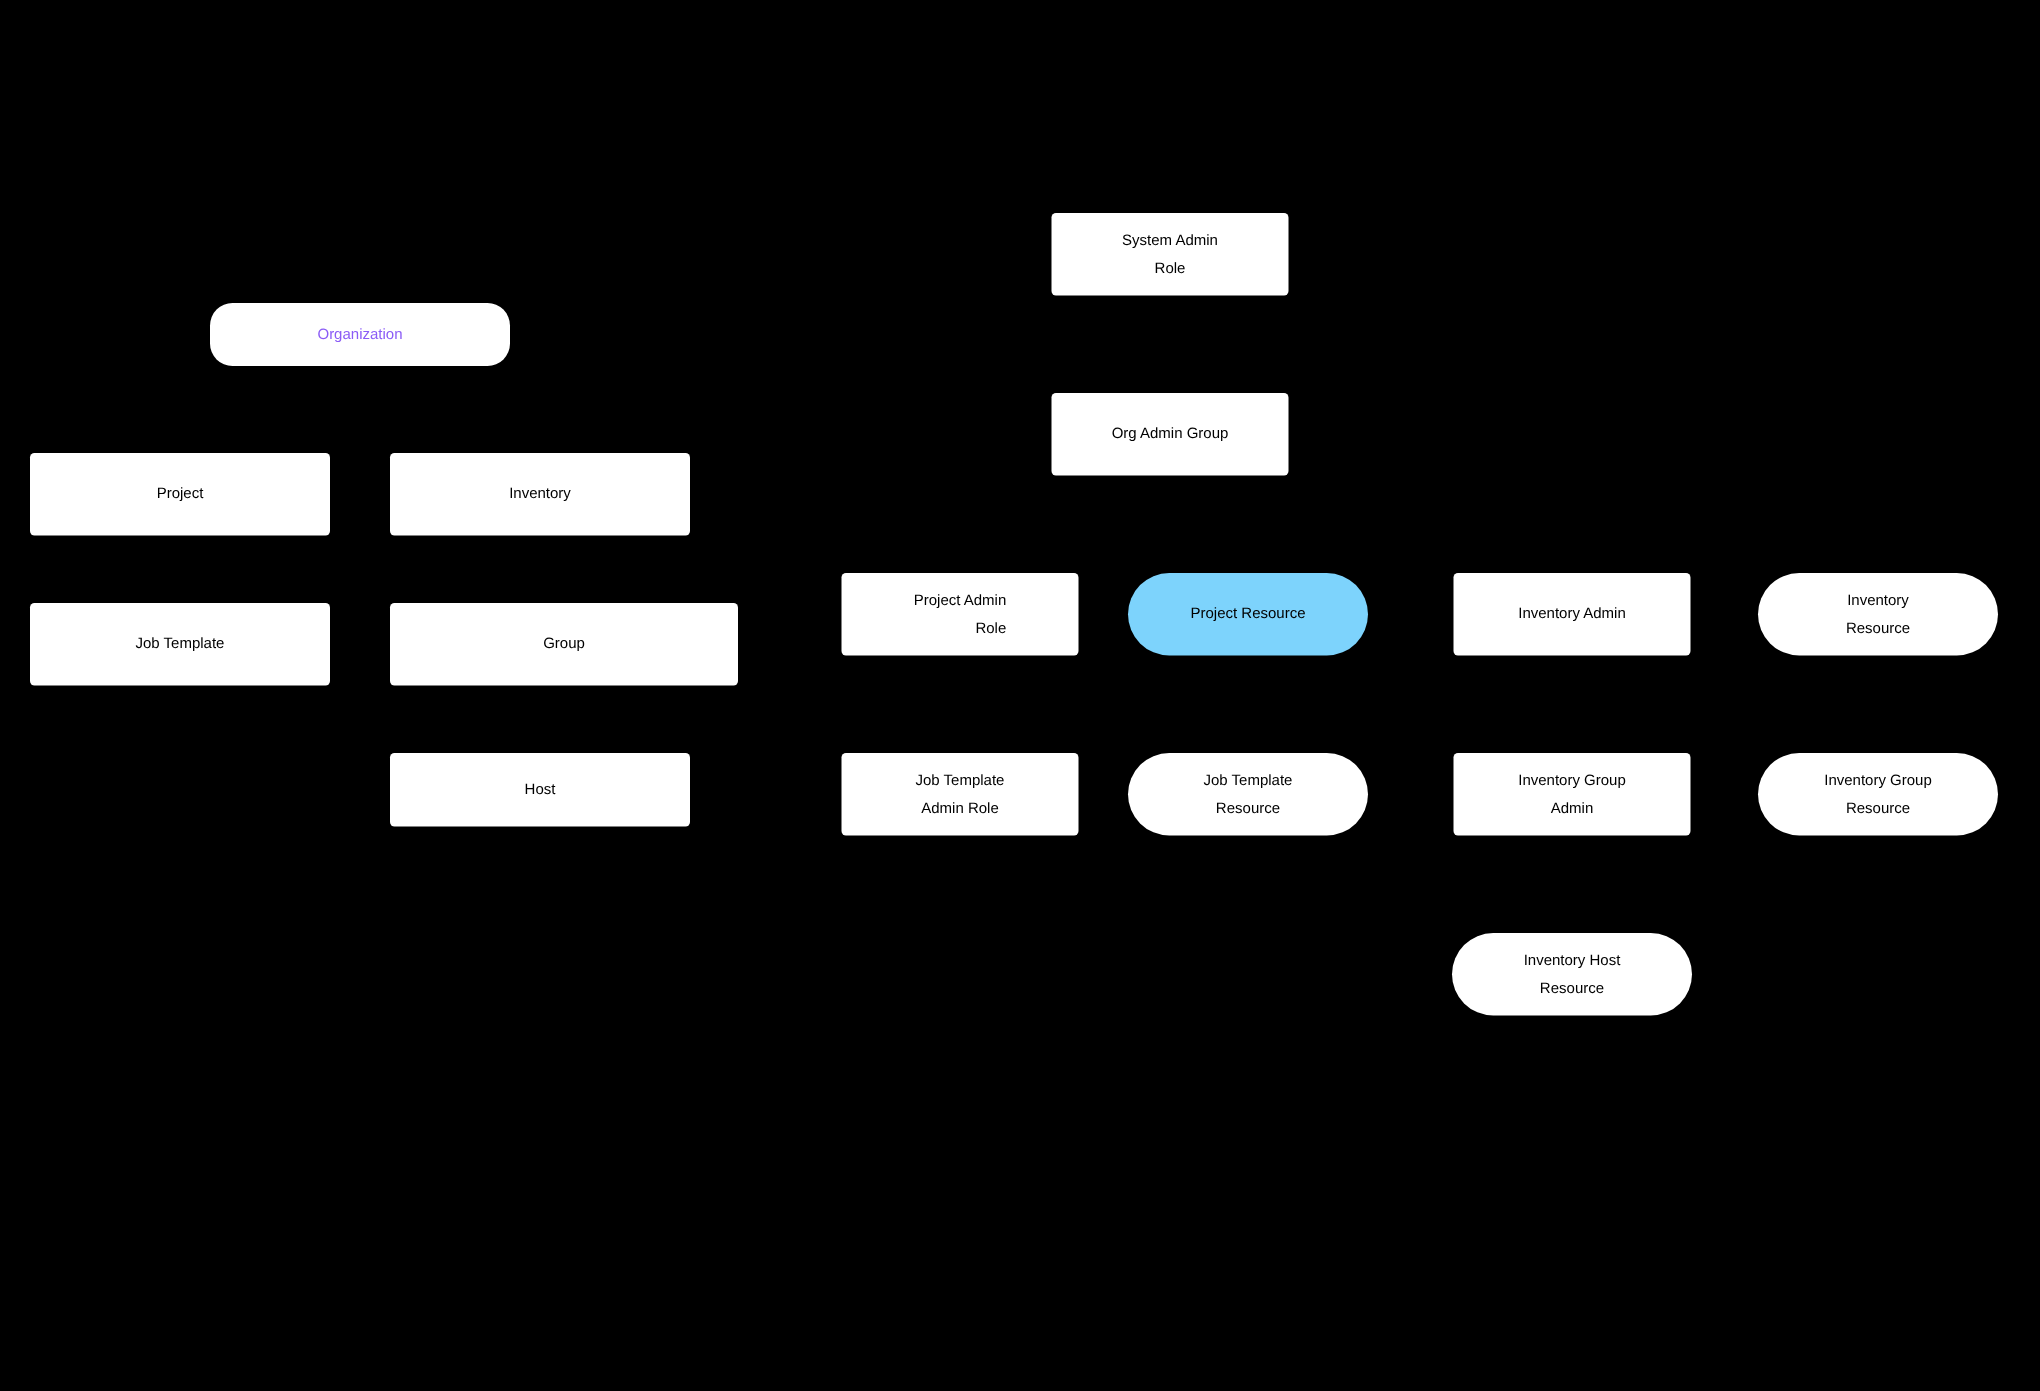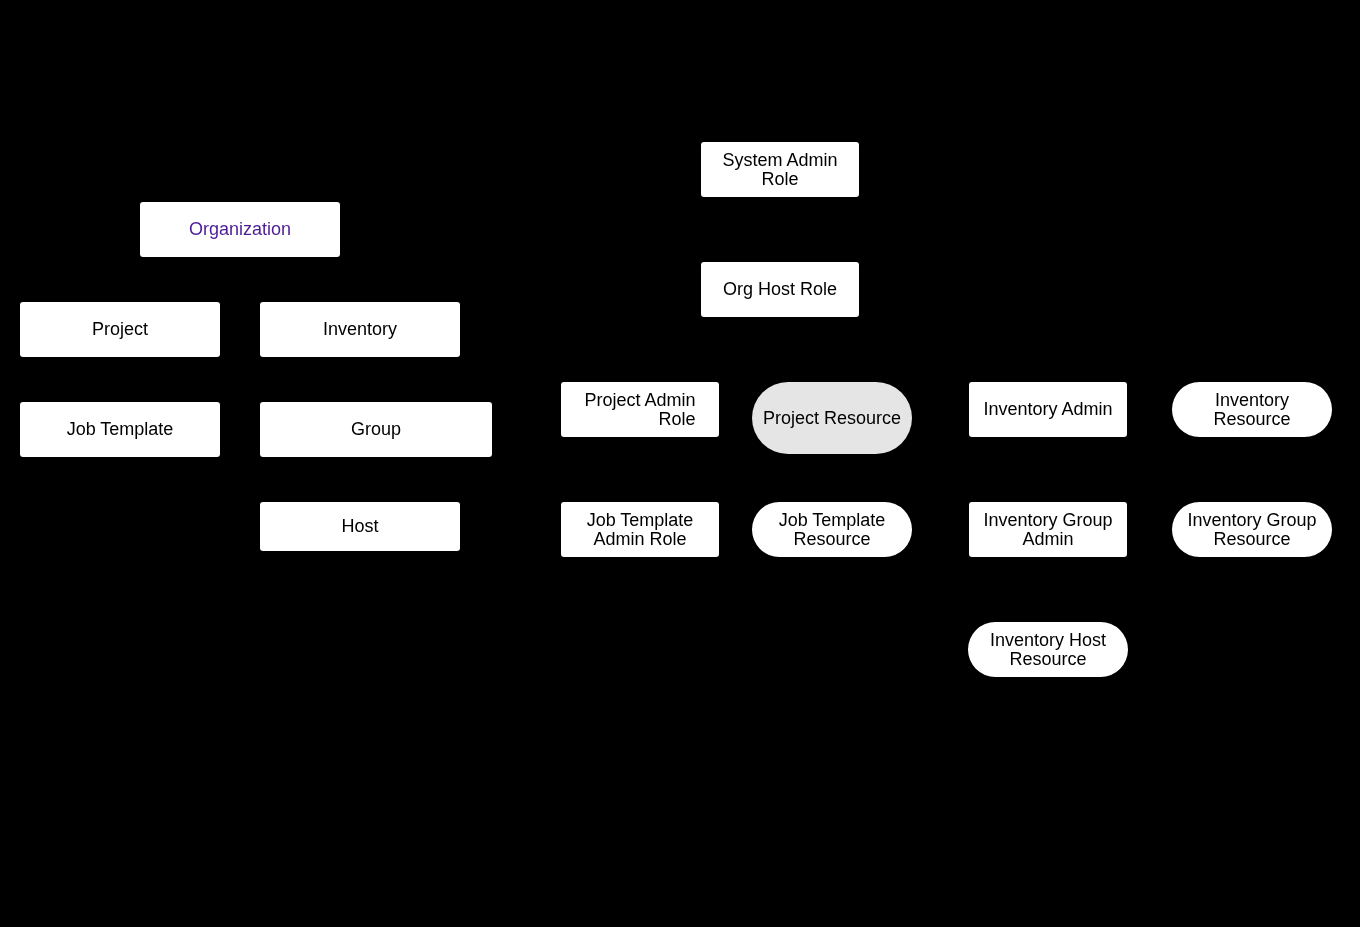--- a/index.html
+++ b/index.html
@@ -16,49 +16,49 @@
     overflow: hidden;
   }
   .node {
     position: absolute;
     background: #ffffff;
     color: #000000;
     display: flex;
     align-items: center;
     justify-content: center;
     text-align: center;
-    font-size: 18px;
+    font-size: 10px;
     line-height: 19px;
     box-sizing: border-box;
     padding: 2px 6px;
     white-space: pre-line;
   }
   .rect {
     border-radius: 3px;
   }
   .pill {
     border-radius: 999px;
   }
 </style>
 </head>
 <body>
 
 <div id="canvas" style="background: rgb(0, 0, 0);">
-    <div class="node rect" style="left: 140px; top: 202px; width: 200px; height: 55px; background: rgb(255, 255, 255); color: #4c1d95;">Organization</div>
+    <div class="node rect" style="left: 140px; top: 202px; width: 200px; height: 42px; background: rgb(255, 255, 255); color: #8b5cf6; border-radius: 15px;">Organization</div>
     <div class="node rect" style="left: 20px; top: 302px; width: 200px; height: 55px; background: rgb(255, 255, 255); color: rgb(0, 0, 0);">Project</div>
     <div class="node rect" style="left: 260px; top: 302px; width: 200px; height: 55px; background: rgb(255, 255, 255); color: rgb(0, 0, 0);">Inventory</div>
     <div class="node rect" style="left: 20px; top: 402px; width: 200px; height: 55px; background: rgb(255, 255, 255); color: rgb(0, 0, 0);">Job Template</div>
     <div class="node rect" style="left: 260px; top: 402px; width: 232px; height: 55px; background: rgb(255, 255, 255); color: rgb(0, 0, 0);">Group</div>
     <div class="node rect" style="left: 260px; top: 502px; width: 200px; height: 49px; background: rgb(255, 255, 255); color: rgb(0, 0, 0);">Host</div>
     <div class="node rect" style="left: 701px; top: 142px; width: 158px; height: 55px; background: rgb(255, 255, 255); color: rgb(0, 0, 0);">System Admin
 Role</div>
-    <div class="node rect" style="left: 701px; top: 262px; width: 158px; height: 55px; background: rgb(255, 255, 255); color: rgb(0, 0, 0);">Org Host Role</div>
+    <div class="node rect" style="left: 701px; top: 262px; width: 158px; height: 55px; background: rgb(255, 255, 255); color: rgb(0, 0, 0);">Org Admin Group</div>
     <div class="node rect" style="left: 561px; top: 382px; width: 158px; height: 55px; background: rgb(255, 255, 255); color: rgb(0, 0, 0); text-align: right;">Project Admin
 Role</div>
-    <div class="node pill" style="left: 752px; top: 382px; width: 160px; height: 72px; background: #e5e5e5; color: rgb(0, 0, 0);">Project Resource</div>
+    <div class="node pill" style="left: 752px; top: 382px; width: 160px; height: 55px; background: #7dd3fc; color: rgb(0, 0, 0);">Project Resource</div>
     <div class="node rect" style="left: 969px; top: 382px; width: 158px; height: 55px; background: rgb(255, 255, 255); color: rgb(0, 0, 0);">Inventory Admin</div>
     <div class="node pill" style="left: 1172px; top: 382px; width: 160px; height: 55px; background: rgb(255, 255, 255); color: rgb(0, 0, 0);">Inventory
 Resource</div>
     <div class="node rect" style="left: 561px; top: 502px; width: 158px; height: 55px; background: rgb(255, 255, 255); color: rgb(0, 0, 0);">Job Template
 Admin Role</div>
     <div class="node pill" style="left: 752px; top: 502px; width: 160px; height: 55px; background: rgb(255, 255, 255); color: rgb(0, 0, 0);">Job Template
 Resource</div>
     <div class="node rect" style="left: 969px; top: 502px; width: 158px; height: 55px; background: rgb(255, 255, 255); color: rgb(0, 0, 0);">Inventory Group
 Admin</div>
     <div class="node pill" style="left: 1172px; top: 502px; width: 160px; height: 55px; background: rgb(255, 255, 255); color: rgb(0, 0, 0);">Inventory Group

